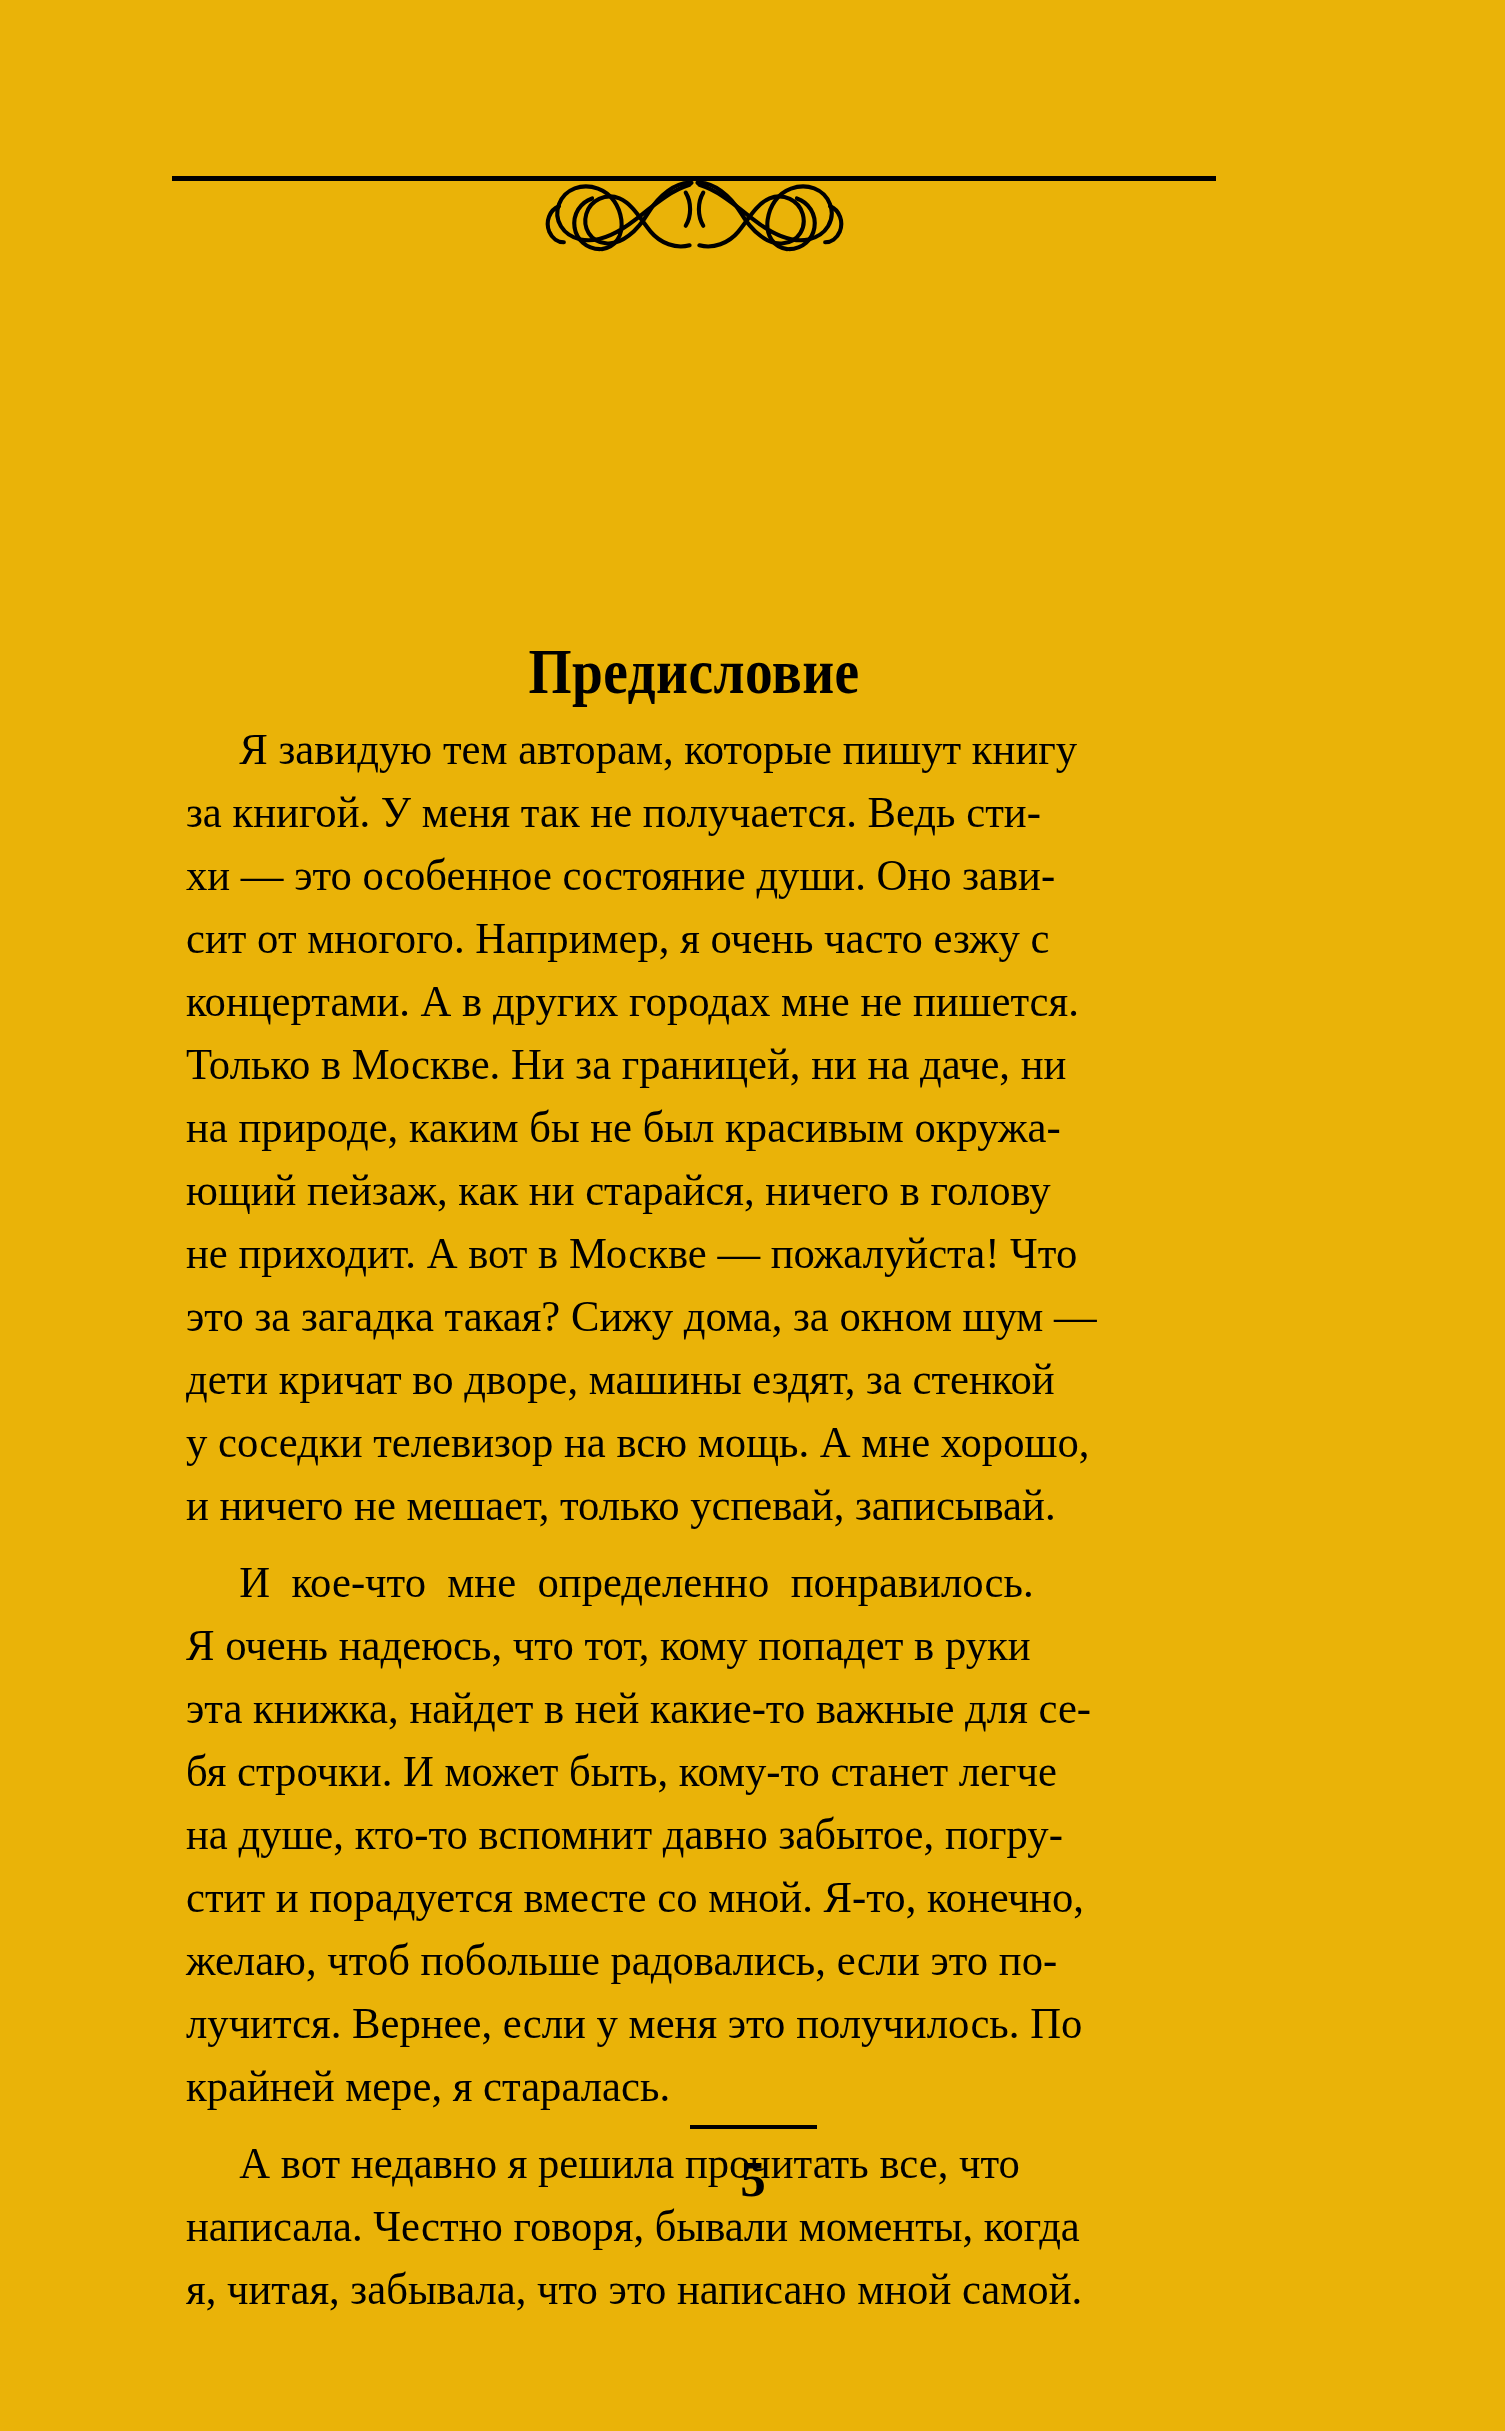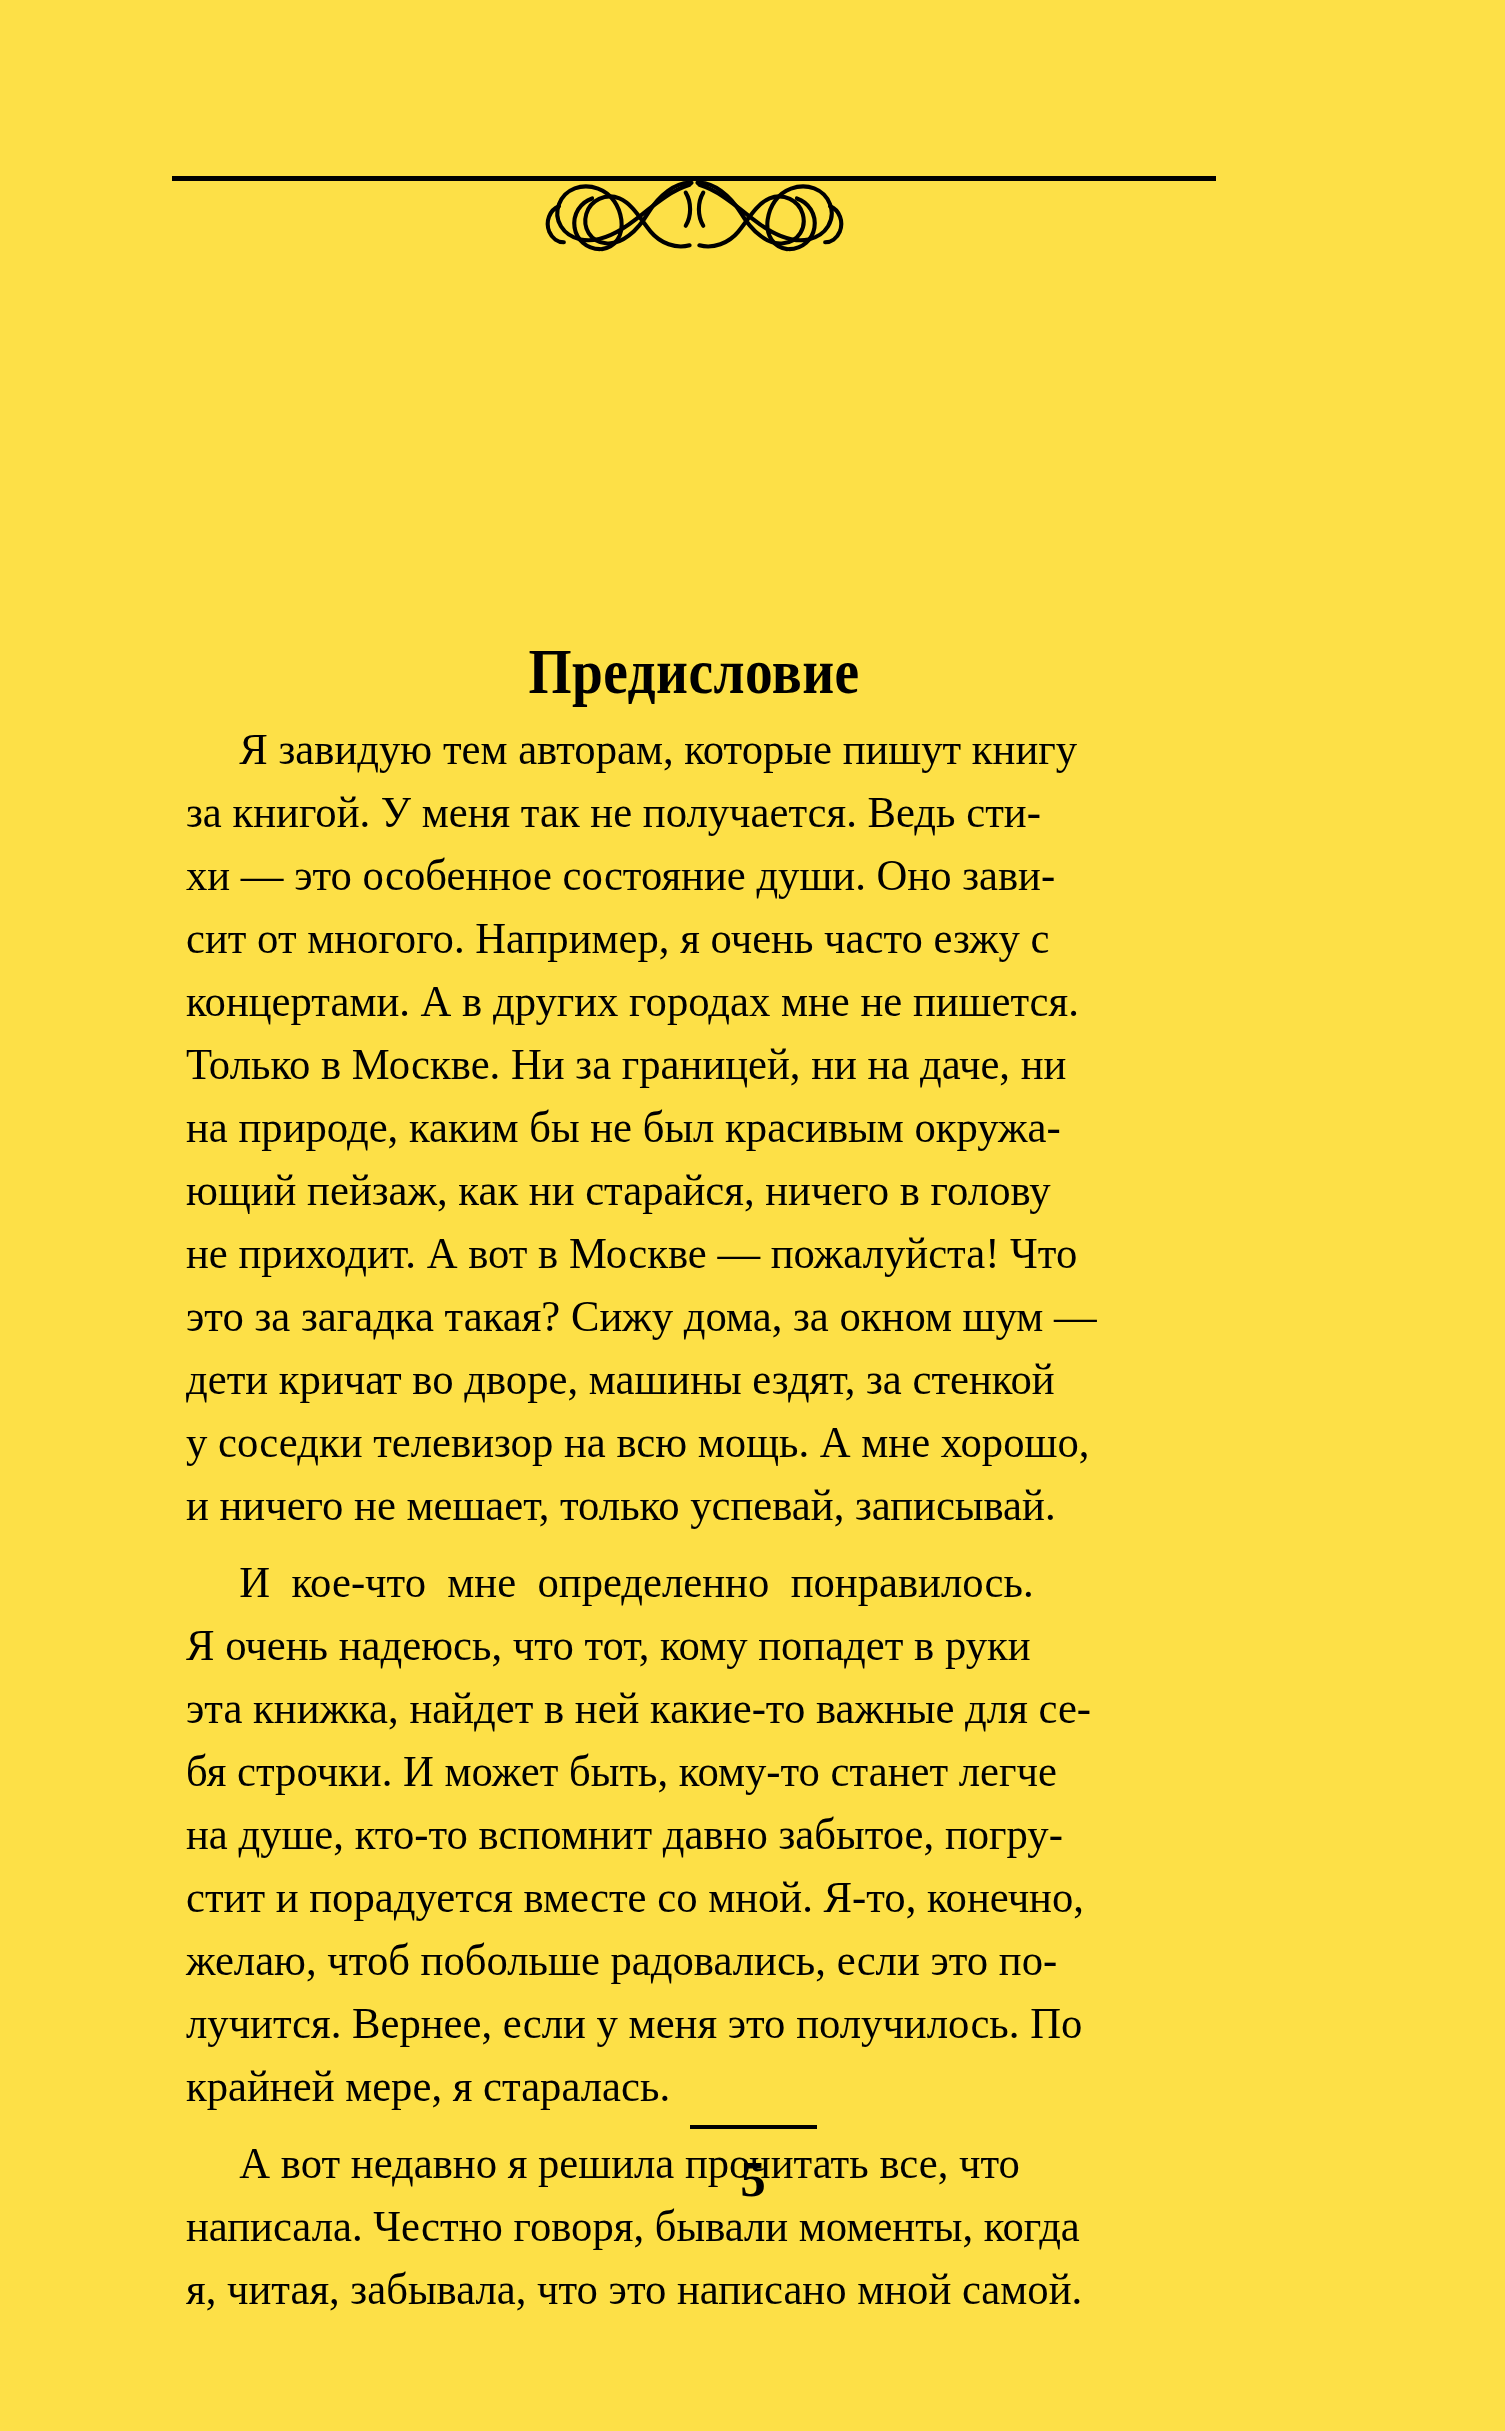--- a/index.html
+++ b/index.html
@@ -5,21 +5,21 @@
   html, body {
     margin: 0;
     padding: 0;
     background: #ffffff;
   }
 
   .page {
     position: relative;
     width: 1506px;
     height: 2432px;
-    background: #fde047;
+    background: #eab308;
     margin: 0 auto;
     overflow: hidden;
     font-family: "Liberation Serif", "DejaVu Serif", serif;
     color: #000000;
   }
 
   
   .header-ornament {
     position: absolute;
     left: 172px;

